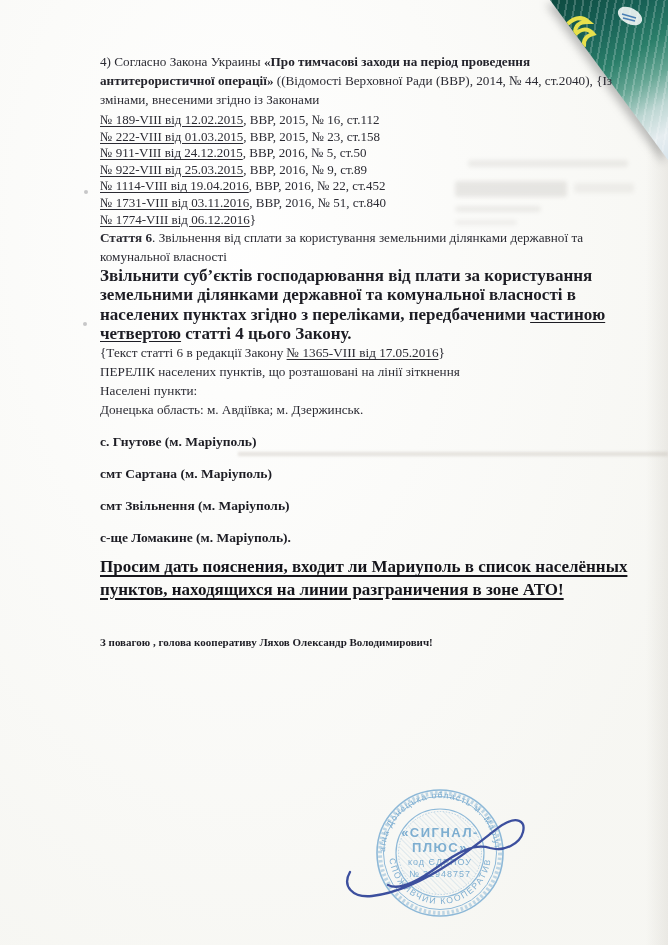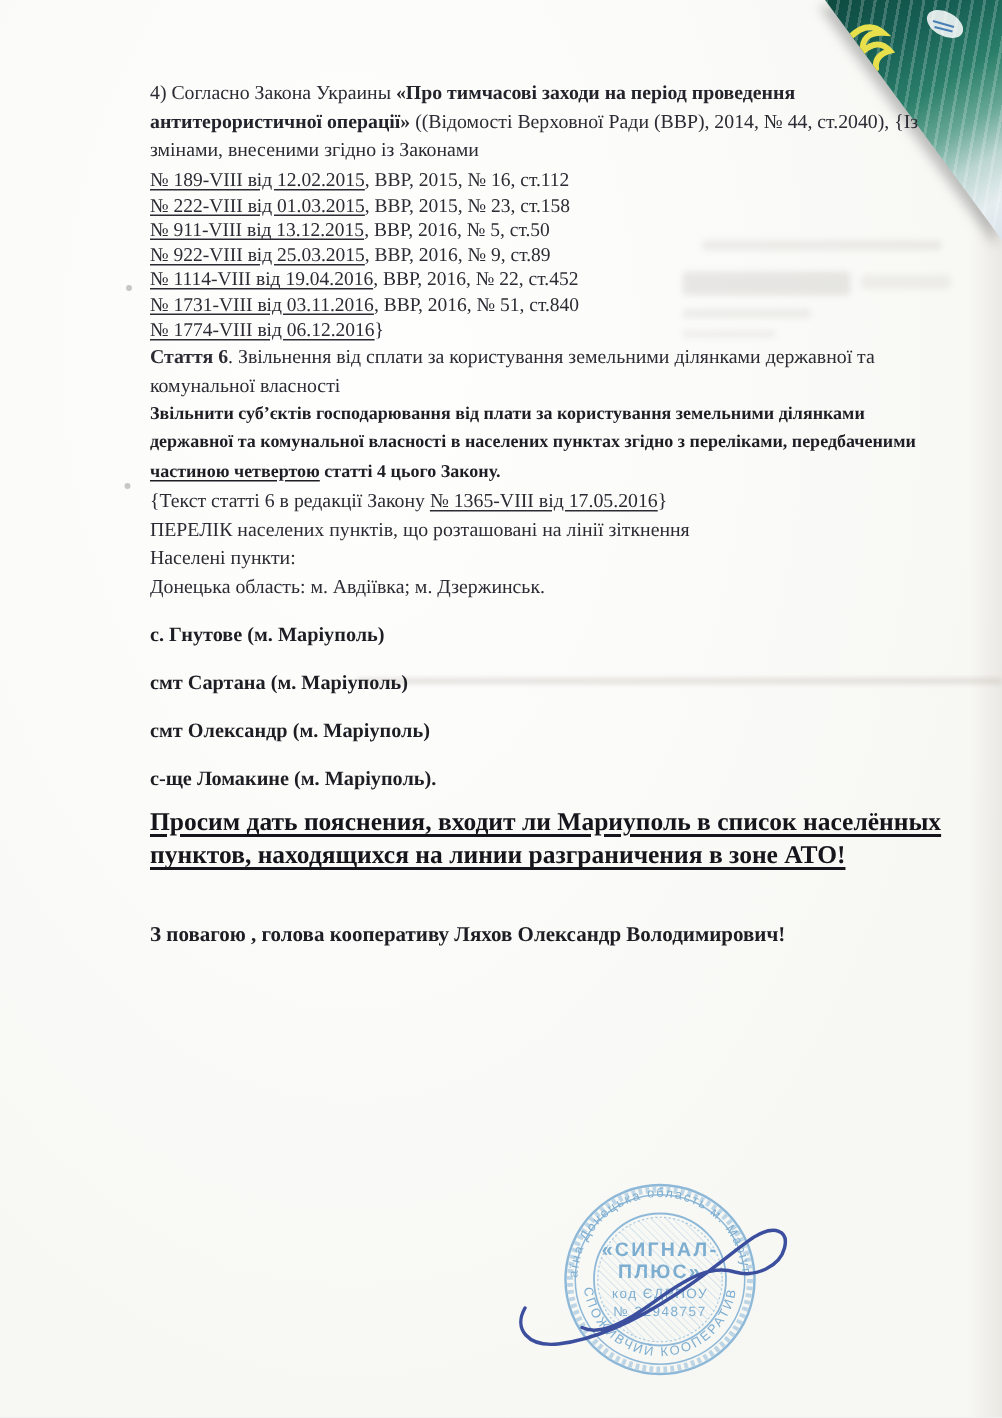--- a/index.html
+++ b/index.html
@@ -17,31 +17,31 @@
   
   .content{position:absolute;left:100px;top:52px;width:532px;}
   .content p{margin:0;}
   .body-text{font-size:13.2px;line-height:19px;}
   .intro{margin-top:10px;}
   .intro b{color:#23232b;}
   .laws{margin-top:3px;}
   .law-line{font-size:13px;line-height:16.6px;white-space:nowrap;}
   .law-ref,.u{text-decoration:underline;text-underline-offset:2px;}
   .article{margin-top:11px;}
-  .decree{margin-top:9px;font-size:12px;line-height:19.3px;color:#1d1d24;}
+  .decree{margin-top:9px;font-size:17px;line-height:19.3px;color:#1d1d24;}
   .note{margin-top:6px;}
   .mt{margin-top:11px;}
   .mt2{margin-top:13px;}
   .settlement{font-weight:bold;font-size:13.5px;line-height:19px;margin-top:13px !important;color:#1d1d24;}
   .request{
     margin:9px 0 0 0;font-size:17px;line-height:22.4px;font-weight:bold;color:#15151b;
     text-decoration:underline;text-decoration-thickness:1.8px;text-underline-offset:3px;
   }
   .closing{margin-top:10px !important;font-weight:bold;font-size:12.8px;line-height:15.6px;color:#1d1d24;}
-  .signoff{margin-top:32px !important;font-weight:bold;font-size:14px;line-height:19px;color:#1d1d24;}
+  .signoff{margin-top:32px !important;font-weight:bold;font-size:11px;line-height:19px;color:#1d1d24;}
 
   
   .bleed{position:absolute;background:#8a857e;filter:blur(2.2px);border-radius:3px;}
   .edge-band{position:absolute;right:0;top:0;width:22px;height:100%;
     background:linear-gradient(to left, rgba(188,182,174,.22), rgba(188,182,174,0));}
   .crease{position:absolute;left:238px;top:452px;width:430px;height:4px;
     background:rgba(178,170,158,.30);filter:blur(1.6px);}
   .speck{position:absolute;width:4px;height:4px;border-radius:2px;background:rgba(120,120,124,.4);}
 
   
@@ -90,21 +90,21 @@
   <div class="content">
 
     <p class="body-text intro"><span>4) Согласно Закона Украины </span><b>«Про тимчасові заходи на період проведення антитерористичної операції»</b><span> ((Відомості Верховної Ради (ВВР), 2014, № 44, ст.2040), {Із змінами, внесеними згідно із Законами</span></p>
 
     <div class="laws">
 
         <div class="law-line"><span class="law-ref">№ 189-VIII від 12.02.2015</span><span>, ВВР, 2015, № 16, ст.112</span></div>
 
         <div class="law-line"><span class="law-ref">№ 222-VIII від 01.03.2015</span><span>, ВВР, 2015, № 23, ст.158</span></div>
 
-        <div class="law-line"><span class="law-ref">№ 911-VIII від 13.12.2015</span><span>, ВВР, 2016, № 5, ст.50</span></div>
+        <div class="law-line"><span class="law-ref">№ 911-VIII від 24.12.2015</span><span>, ВВР, 2016, № 5, ст.50</span></div>
 
         <div class="law-line"><span class="law-ref">№ 922-VIII від 25.03.2015</span><span>, ВВР, 2016, № 9, ст.89</span></div>
 
         <div class="law-line"><span class="law-ref">№ 1114-VIII від 19.04.2016</span><span>, ВВР, 2016, № 22, ст.452</span></div>
 
 
         <div class="law-line"><span class="law-ref">№ 1731-VIII від 03.11.2016</span><span>, ВВР, 2016, № 51, ст.840</span></div>
 
         <div class="law-line"><span class="law-ref">№ 1774-VIII від 06.12.2016</span><span>}</span></div>
       </div>
@@ -118,21 +118,21 @@
     <p class="body-text mt">ПЕРЕЛІК населених пунктів, що розташовані на лінії зіткнення</p>
     <p class="body-text mt2">Населені пункти:</p>
     <p class="body-text mt2">Донецька область: м. Авдіївка; м. Дзержинськ.</p>
 
     <div>
 
         <p class="settlement"><span>с. Гнутове (м. Маріуполь)</span></p>
 
         <p class="settlement"><span>смт Сартана (м. Маріуполь)</span></p>
 
-        <p class="settlement"><span>смт Олександр (м. Маріуполь)</span></p>
+        <p class="settlement"><span>смт Звільнення (м. Маріуполь)</span></p>
 
         <p class="settlement"><span>с-ще Ломакине (м. Маріуполь).</span></p>
       </div>
 
     <h1 class="request">Просим дать пояснения, входит ли Мариуполь в список населённых пунктов, находящихся на линии разграничения в зоне АТО!</h1>
 
 
     <p class="signoff">З повагою , голова кооперативу Ляхов Олександр Володимирович!</p>
   </div>
 

